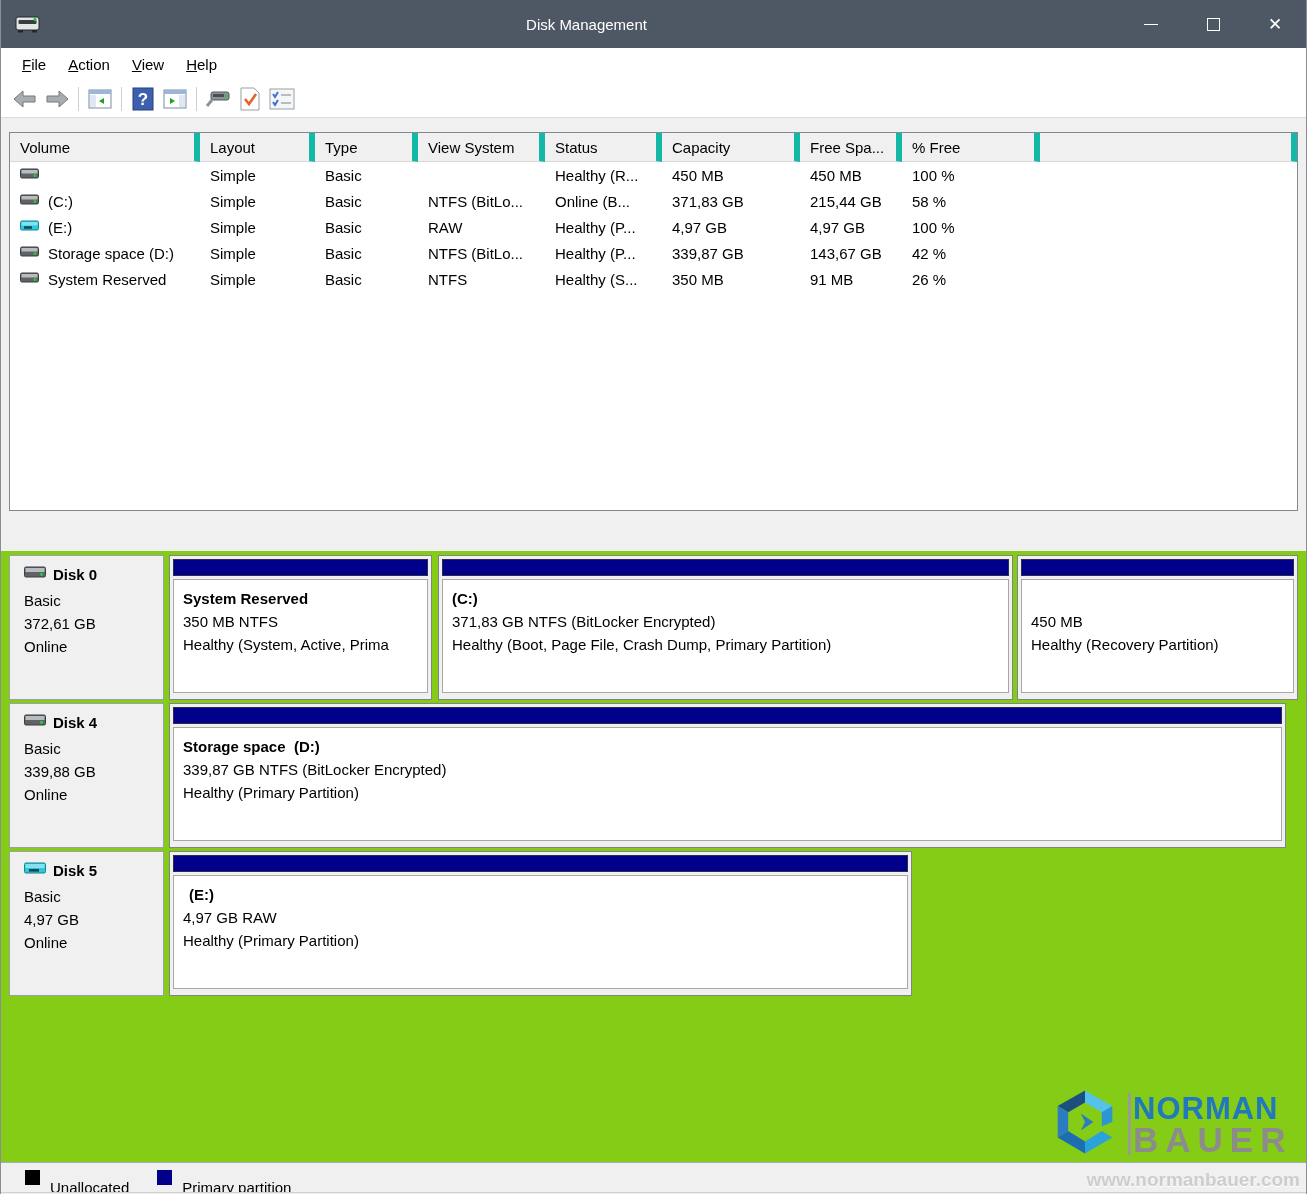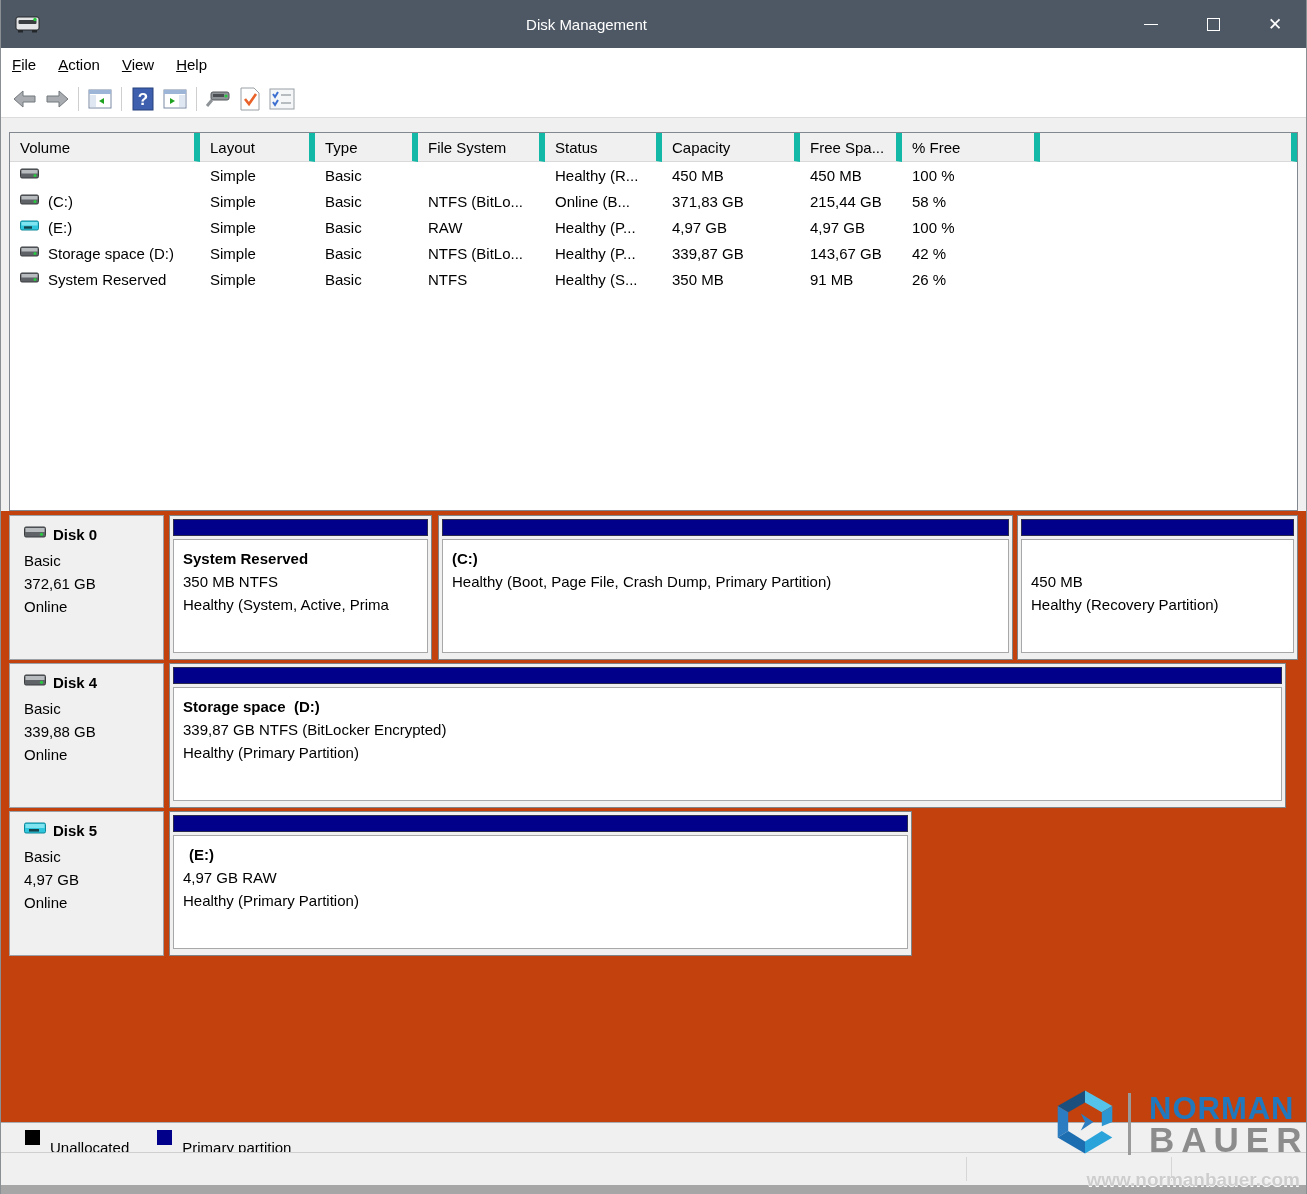--- a/index.html
+++ b/index.html
@@ -16,21 +16,21 @@
   .titlebar .app-icon { margin:0 12px 0 14px; display:flex; }
   .titlebar .title { font-size:15px; flex:1; }
   .win-controls { display:flex; height:100%; }
   .win-btn { width:62px; height:100%; display:flex; align-items:center; justify-content:center;
              color:#fff; font-size:15px; }
   .win-btn .box { width:13px; height:13px; border:1.5px solid #fff; }
   .win-btn .minus { width:14px; height:0; border-top:1.5px solid #fff; }
   .win-btn .x { font-size:17px; line-height:1; }
 
   
-  .menubar { height:33px; background:#fff; display:flex; align-items:center; }
+  .menubar { height:33px; background:#fff; display:flex; align-items:center; padding-left:10px; }
   .menu-item { padding:6px 11px; }
   .menu-item::first-letter { text-decoration: underline; }
 
   
   .toolbar { height:37px; background:#fff; display:flex; align-items:center; padding-left:8px;
              border-bottom:1px solid #dcdcdc; }
   .tb-btn { width:32px; height:30px; display:flex; align-items:center; justify-content:center; }
   .tb-sep { width:1px; height:24px; background:#cfcfcf; margin:0 5px; }
 
   .gap-band { height:14px; background:#f0f0f0; }
@@ -38,21 +38,21 @@
   
   .vt-wrap { margin:0 8px; height:379px; background:#fff; border:1px solid #828790; overflow:hidden; }
   .vt-grid { display:grid; grid-template-columns:190px 115px 103px 127px 117px 138px 102px 138px 1fr; }
   .vt-head .hc { background:#f0f0f0; border-right:6px solid #14b8a6; border-bottom:1px solid #d9d9d9;
                  padding:5px 4px 5px 10px; height:29px; display:flex; align-items:center; }
   .vt-row { height:26px; }
   .vt-row .c { display:flex; align-items:center; padding-left:10px; white-space:nowrap; overflow:hidden; }
   .vt-row .c-vol { gap:9px; }
 
   
-  .graph-pane { height:611px; background:#c2410c; padding:4px 4px 0 8px; position:relative; }
+  .graph-pane { height:611px; background:#84cc16; padding:4px 4px 0 8px; position:relative;margin-top:40px; }
   .disk-row { position:relative; height:145px; margin-bottom:3px; }
   .disk-head { position:absolute; left:0; top:0; width:155px; height:145px;
                background:#f0f0f0; border:1px solid #9aa0a6; padding:10px 6px 0 14px; }
   .disk-head .dh-title { display:flex; align-items:center; gap:7px; font-weight:bold; margin-bottom:6px; }
   .disk-head .dh-line { line-height:23px; }
   .part { position:absolute; top:0; height:145px; border:1px solid #7f8489; background:#f0f0f0; padding:3px; }
   .part .band { height:17px; background:#00008b; border:1px solid #2b2b4d; }
   .part .pbox { margin-top:3px; height:114px; background:#fff; border:1px solid #a8a8a8;
                 padding:7px 4px 0 9px; overflow:hidden; white-space:nowrap; }
   .part .pname { font-weight:bold; white-space:pre; display:block; line-height:23px; min-height:23px; }
@@ -68,21 +68,21 @@
 
   
   .statusbar { height:33px; background:#f0f0f0; border-top:1px solid #cfcfcf; position:relative; }
   .sb-div { position:absolute; top:4px; bottom:4px; width:1px; background:#d6d6d6; }
   .bottom-strip { height:9px; background:#a6a6a6; }
 
   
   .wm { position:absolute; right:6px; bottom:6px; width:252px; height:108px; z-index:5; }
   .wm-top { display:flex; align-items:center; }
   .wm-hex { flex:0 0 78px; }
-  .wm-text { border-left:3px solid #9a9a9a; padding-left:18px; margin-left:2px; }
+  .wm-text { border-left:3px solid #9a9a9a; padding-left:2px; margin-left:2px; }
   .wm-brand1 { color:#2278bd; font-weight:bold; font-size:31px; letter-spacing:1px; line-height:32px; }
   .wm-brand2 { color:#8c8c8c; font-weight:bold; font-size:35px; letter-spacing:7px; line-height:30px; }
   .wm-url { text-align:right; color:#cdcdcd; font-weight:bold; font-size:19px; margin-top:2px;
             text-shadow:0 1px 0 #ffffff; }
 </style>
 </head>
 <body>
 
 <div class="titlebar">
   <span class="app-icon">
@@ -176,21 +176,21 @@
   </div>
 </div>
 
 <div class="gap-band"></div>
 
 <div class="vt-wrap">
   <div class="vt-grid vt-head">
     <div class="hc">Volume</div>
     <div class="hc">Layout</div>
     <div class="hc">Type</div>
-    <div class="hc">File System</div>
+    <div class="hc">View System</div>
     <div class="hc">Status</div>
     <div class="hc">Capacity</div>
     <div class="hc">Free Spa...</div>
     <div class="hc">% Free</div>
     <div class="hc"></div>
   </div>
 
   <div class="vt-grid vt-row">
     <div class="c c-vol">
       <span>
@@ -320,20 +320,21 @@
       <div class="pbox">
         <span class="pname">System Reserved</span>
         <span class="pline">350 MB NTFS</span>
         <span class="pline">Healthy (System, Active, Prima</span>
       </div>
     </div>
     <div class="part" style="left:429px; width:575px;">
       <div class="band"></div>
       <div class="pbox">
         <span class="pname">(C:)</span>
+        <span class="pline">371,83 GB NTFS (BitLocker Encrypted)</span>
         <span class="pline">Healthy (Boot, Page File, Crash Dump, Primary Partition)</span>
       </div>
     </div>
     <div class="part" style="left:1008px; width:281px;">
       <div class="band"></div>
       <div class="pbox" style="padding-top:30px;">
         <span class="pline">450 MB</span>
         <span class="pline">Healthy (Recovery Partition)</span>
       </div>
     </div>

